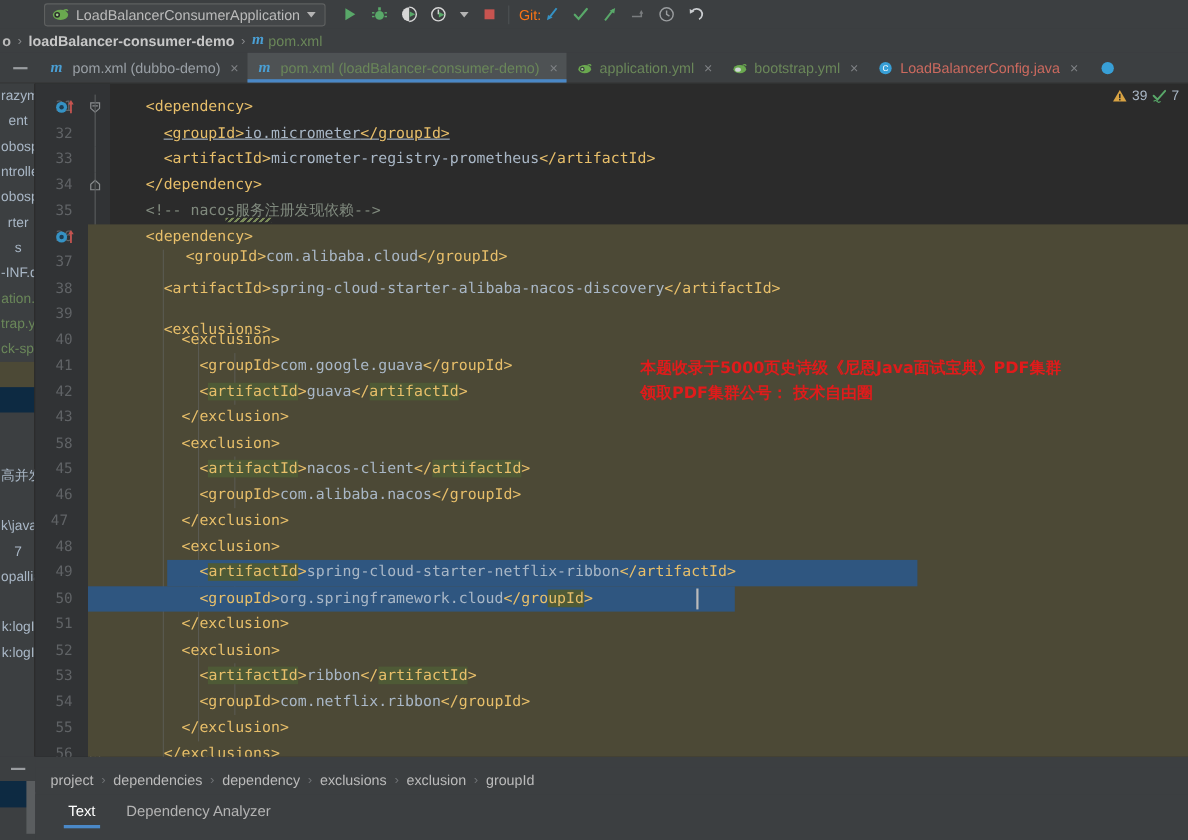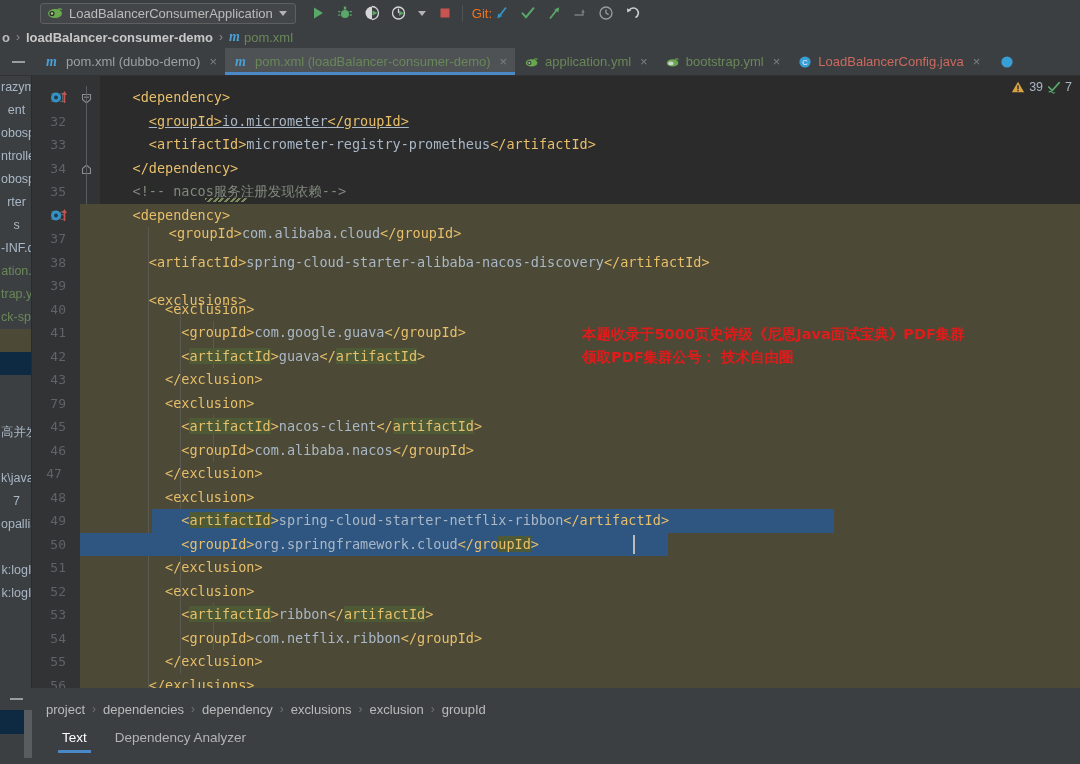--- a/index.html
+++ b/index.html
@@ -388,21 +388,21 @@
         <div class="fold-line" style="top: 221.5px; height: 23.5px;"></div>
         <div class="lnum" style="top: 245px;">41</div>
         <div class="fold-line" style="top: 245px; height: 23.5px;"></div>
         <div class="lnum" style="top: 268.5px;">42</div>
         <div class="fold-line" style="top: 268.5px; height: 23.5px;"></div>
         <div class="lnum" style="top: 292px;">43</div>
         <div class="fold-mark" style="top: 297px;"><svg width="13" height="13" viewBox="0 0 13 13">
             <path d="M2.5 10.5 h8 v-5 l-4 -3.5 l-4 3.5 z" fill="none" stroke="#8a8d8f" stroke-width="1.1"></path>
           </svg></div>
         <div class="fold-line" style="top: 292px; height: 23.5px;"></div>
-        <div class="lnum" style="top: 315.5px;">79</div>
+        <div class="lnum" style="top: 315.5px;">58</div>
         <div class="fold-mark" style="top: 320.5px;"><svg width="13" height="13" viewBox="0 0 13 13">
             <path d="M2.5 2.5 h8 v5 l-4 3.5 l-4 -3.5 z" fill="none" stroke="#8a8d8f" stroke-width="1.1"></path>
             <line x1="4" y1="5.2" x2="9" y2="5.2" stroke="#8a8d8f" stroke-width="1.1"></line>
           </svg></div>
         <div class="fold-line" style="top: 315.5px; height: 23.5px;"></div>
         <div class="lnum" style="top: 339px;">45</div>
         <div class="fold-line" style="top: 339px; height: 23.5px;"></div>
         <div class="lnum" style="top: 362.5px;">46</div>
         <div class="fold-line" style="top: 362.5px; height: 23.5px;"></div>
         <div class="lnum" style="top: 386px; text-align: center;">47</div>

